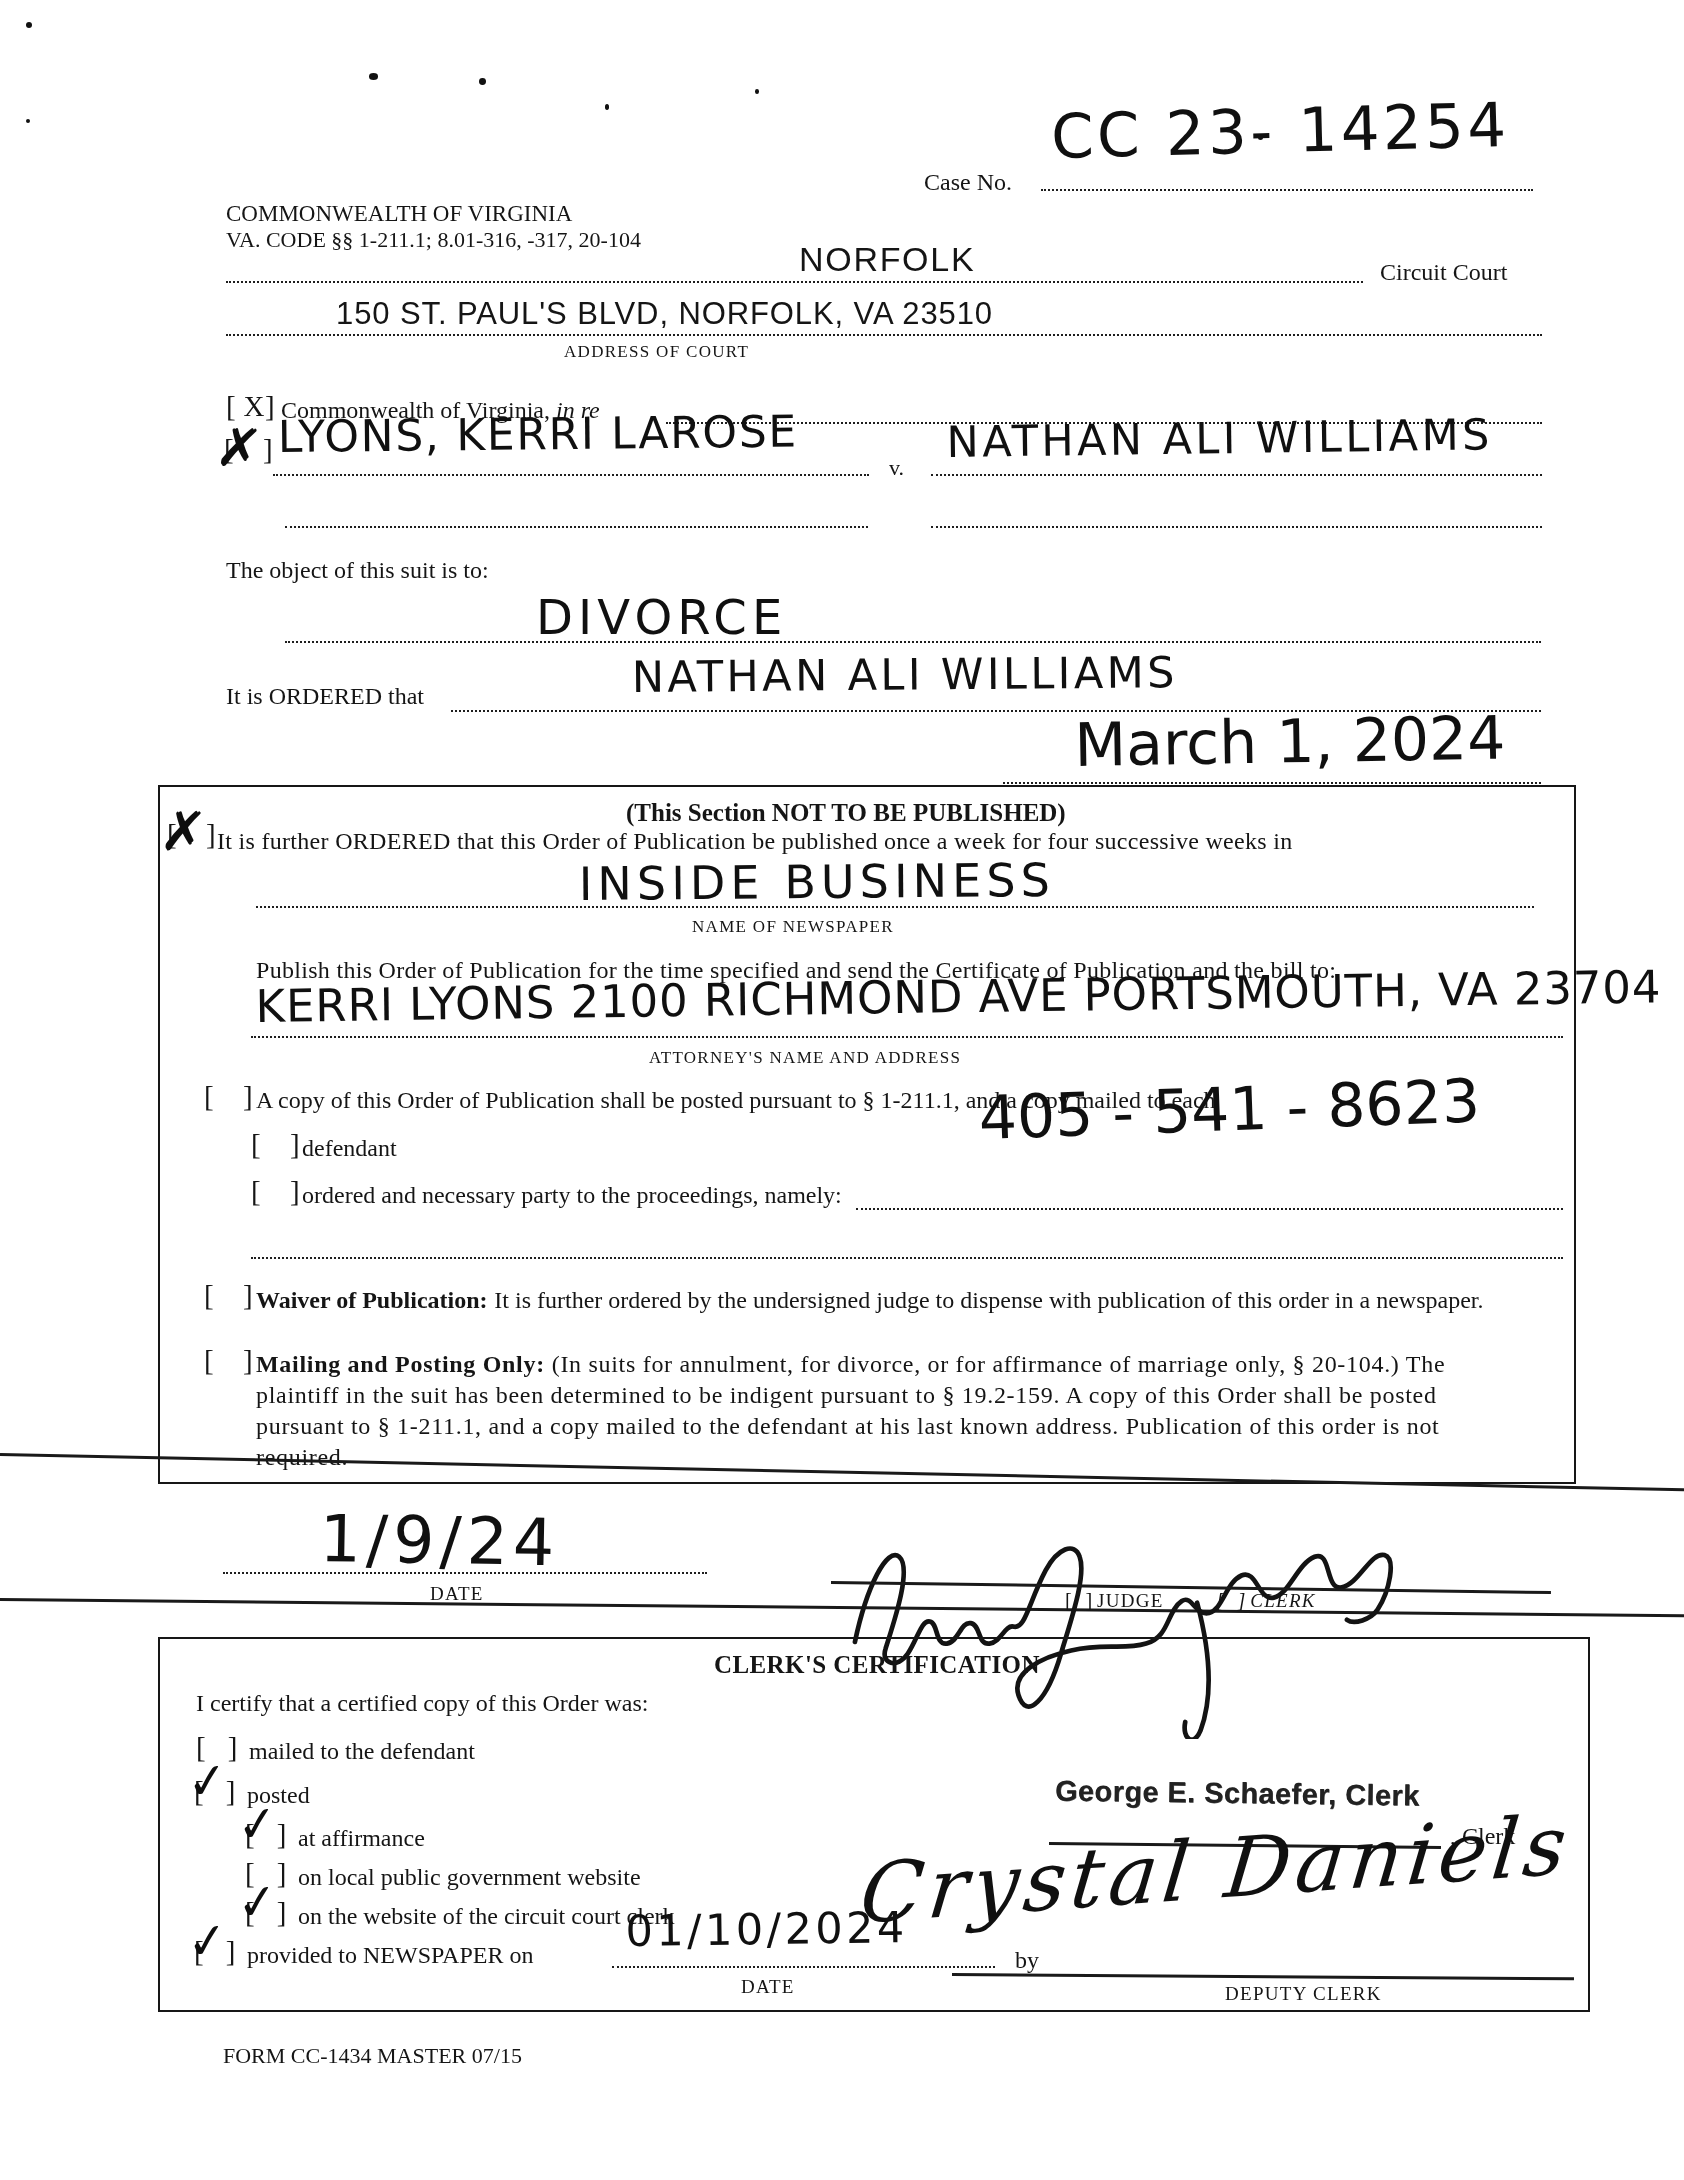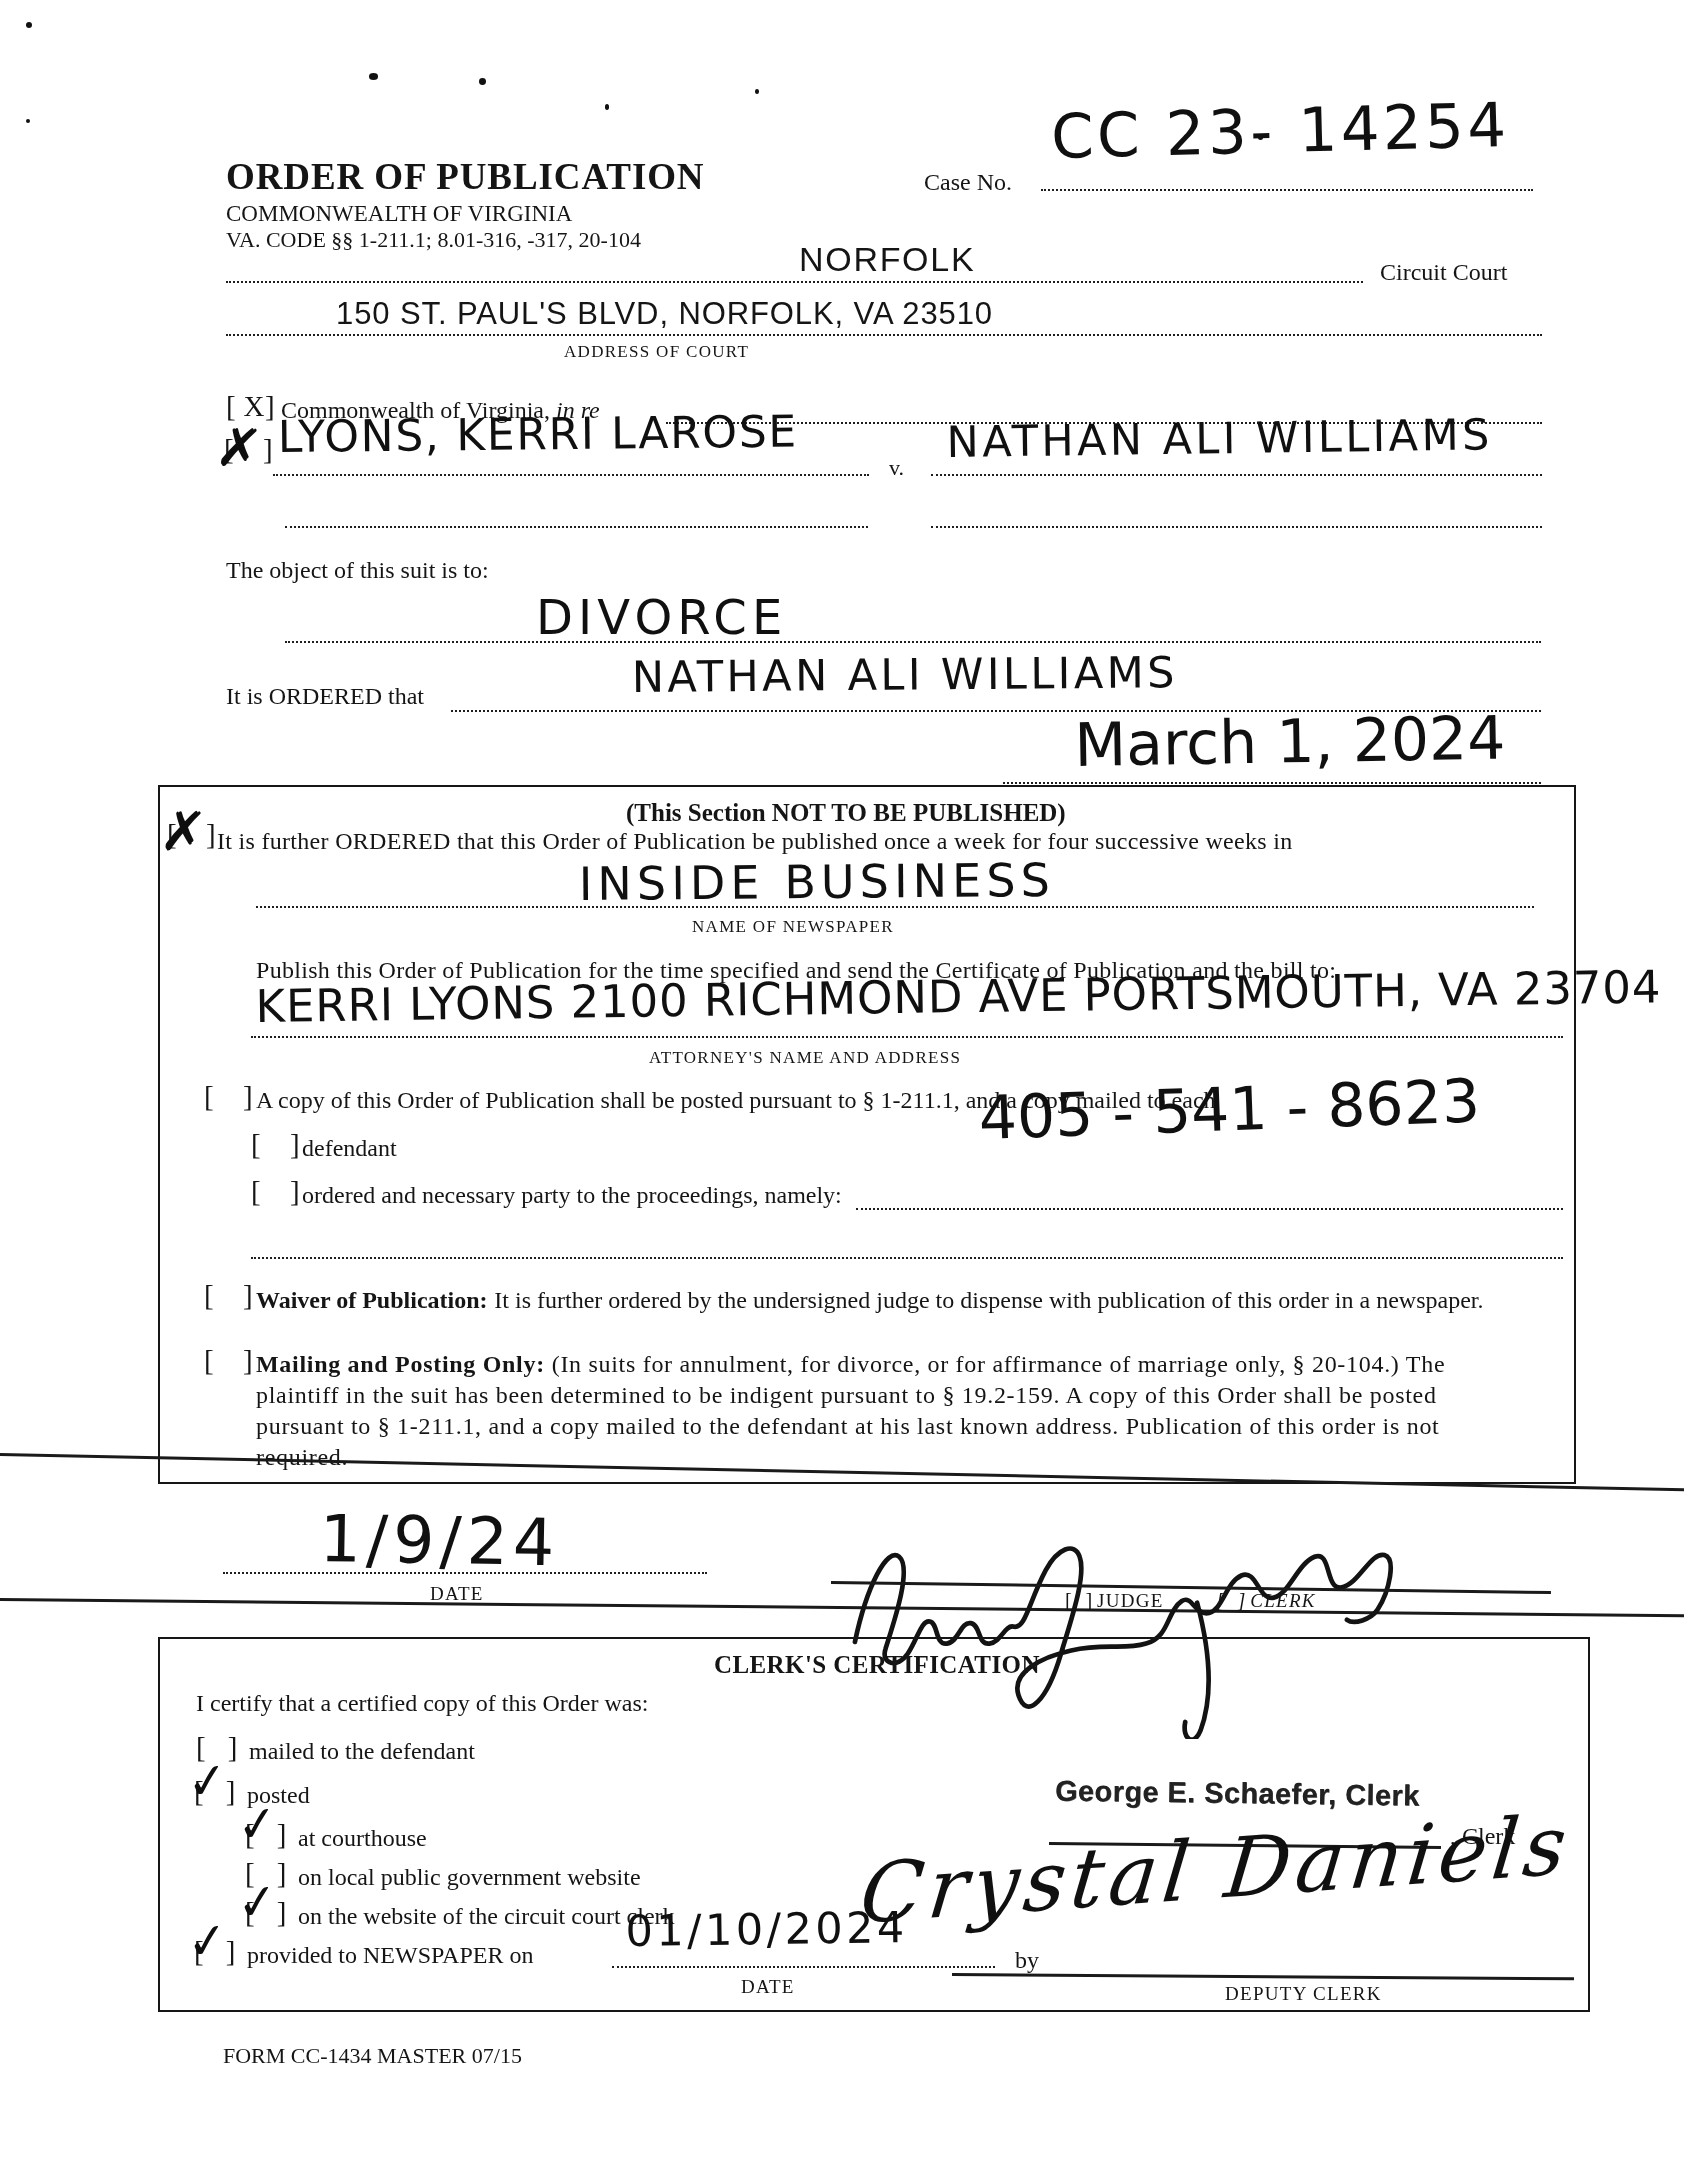--- a/index.html
+++ b/index.html
@@ -31,21 +31,20 @@
 <div class="page">
 
   <div class="speck" style="left:25.6px;top:22px;width:6px;height:6px;"></div>
   <div class="speck" style="left:369px;top:73px;width:9.4px;height:6.8px;"></div>
   <div class="speck" style="left:479px;top:78px;width:6.8px;height:6.8px;"></div>
   <div class="speck" style="left:605px;top:104px;width:4.3px;height:6px;"></div>
   <div class="speck" style="left:755px;top:89px;width:4.3px;height:5.1px;"></div>
   <div class="speck" style="left:25.6px;top:119px;width:4.3px;height:4.3px;"></div>
   <div class="speck" style="left:1258px;top:135px;width:5.1px;height:5.1px;"></div>
 
-  <div class="abs bold" data-bind="header.title" style="left:226px;top:155px;font-size:37px;letter-spacing:0.9px;">ORDER OF PUBLICATION</div>
   <div class="abs" data-bind="header.line1" style="left:226px;top:201px;font-size:23px;">COMMONWEALTH OF VIRGINIA</div>
   <div class="abs" data-bind="header.line2" style="left:226px;top:227px;font-size:22px;">VA. CODE §§ 1-211.1; 8.01-316, -317, 20-104</div>
 
   <div class="abs" data-bind="case.label" style="left:924px;top:169px;font-size:24px;">Case No.</div>
   <div class="abs hw" data-bind="case.value" style="left:1052px;top:101px;font-size:61px;letter-spacing:3.4px;transform:rotate(-1.5deg);">CC 23- 14254</div>
   <div class="abs dot" style="left:1041px;top:189px;width:492px;"></div>
 
   <div class="abs sans" data-bind="court.name" style="left:799px;top:240px;font-size:34px;letter-spacing:1.7px;">NORFOLK</div>
   <div class="abs dot" style="left:226px;top:281px;width:1137px;"></div>
   <div class="abs" data-bind="court.type_label" style="left:1380px;top:259px;font-size:24px;">Circuit Court</div>
@@ -162,21 +161,21 @@
 
   <span class="cb abs" style="left:196px;top:1731px;"><span class="cbi"></span></span>
   <div class="abs" data-bind="certification.items.0.label" style="left:249px;top:1738px;font-size:24px;">mailed to the defendant</div>
 
   <span class="cb abs" style="left:194px;top:1775px;"><span class="cbi"></span></span>
   <span class="mark" style="left:187px;top:1753px;font-size:49px;transform:rotate(-6deg);">✓</span>
   <div class="abs" data-bind="certification.items.1.label" style="left:247px;top:1782px;font-size:24px;">posted</div>
 
   <span class="cb abs" style="left:245px;top:1818px;"><span class="cbi"></span></span>
   <span class="mark" style="left:237px;top:1796px;font-size:49px;transform:rotate(-6deg);">✓</span>
-  <div class="abs" data-bind="certification.items.2.label" style="left:298px;top:1825px;font-size:24px;">at courthouse</div>
+  <div class="abs" data-bind="certification.items.2.label" style="left:298px;top:1825px;font-size:24px;">at affirmance</div>
 
   <span class="cb abs" style="left:245px;top:1857px;"><span class="cbi"></span></span>
   <div class="abs" data-bind="certification.items.3.label" style="left:298px;top:1864px;font-size:24px;">on local public government website</div>
 
   <span class="cb abs" style="left:245px;top:1896px;"><span class="cbi"></span></span>
   <span class="mark" style="left:237px;top:1874px;font-size:49px;transform:rotate(-6deg);">✓</span>
   <div class="abs" data-bind="certification.items.4.label" style="left:298px;top:1903px;font-size:24px;">on the website of the circuit court clerk</div>
 
   <span class="cb abs" style="left:194px;top:1935px;"><span class="cbi"></span></span>
   <span class="mark" style="left:187px;top:1913px;font-size:49px;transform:rotate(-6deg);">✓</span>

